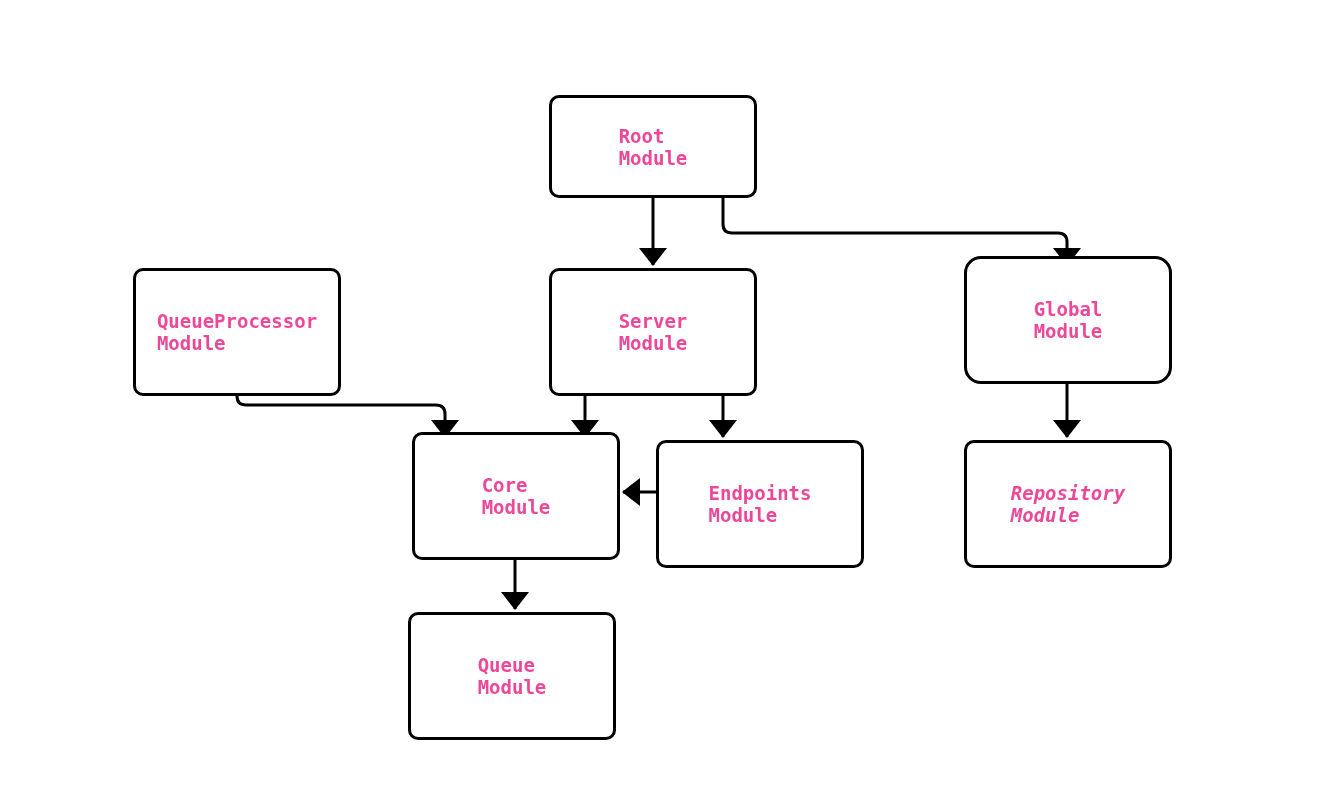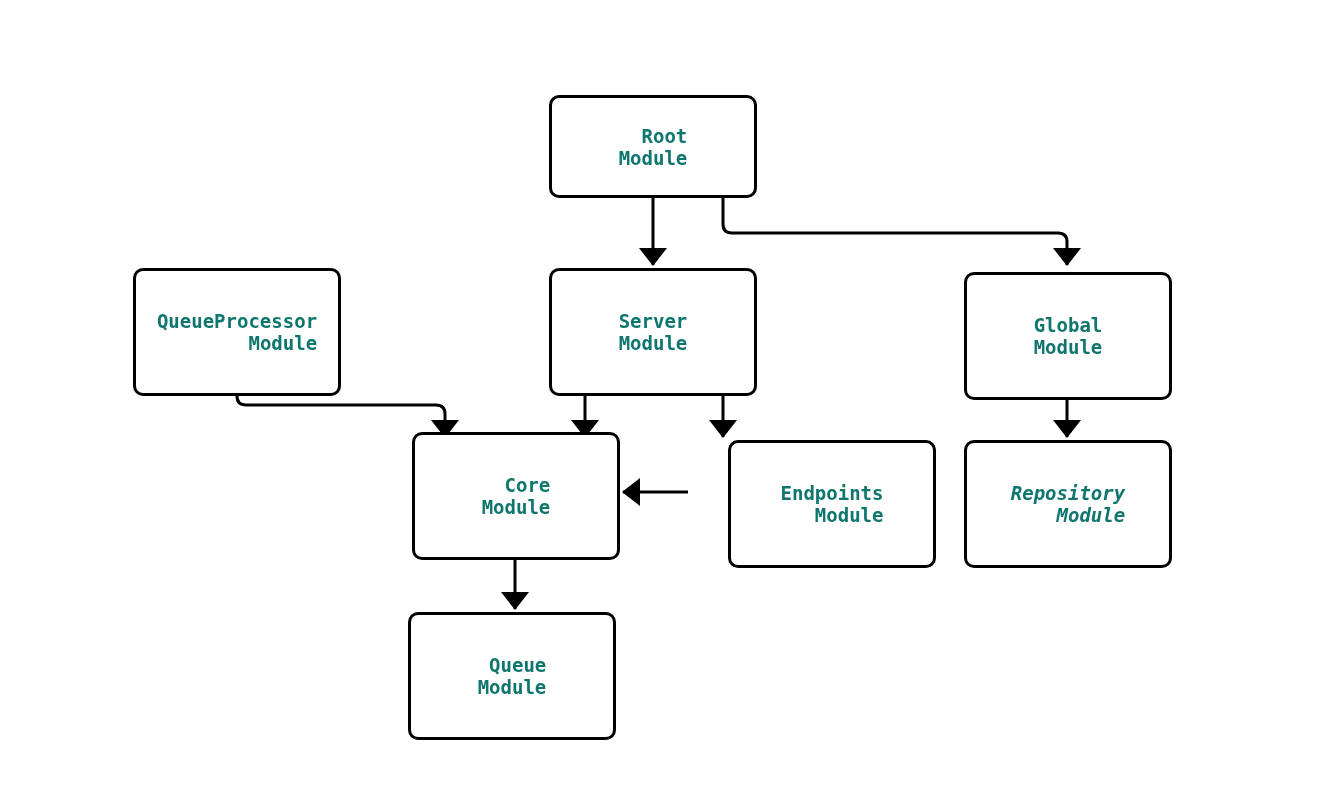--- a/index.html
+++ b/index.html
@@ -37,30 +37,30 @@
     background: #ffffff;
     display: flex;
     align-items: center;
     justify-content: center;
   }
   .node-label {
     font-family: "DejaVu Sans Mono", "Liberation Mono", monospace;
     font-weight: bold;
     font-size: 19px;
     line-height: 22px;
-    color: #0f766e;
-    text-align: right;
+    color: #ec4899;
+    text-align: left;
     white-space: pre-line;
   }
   .node--root           { left: 549px; top: 95px;  height: 103px; }
   .node--queueprocessor { left: 133px; top: 268px; }
   .node--server         { left: 549px; top: 268px; }
-  .node--global         { left: 964px; top: 272px; }
+  .node--global         { left: 964px; top: 256px; border-radius: 17px; }
   .node--core           { left: 412px; top: 432px; }
-  .node--endpoints      { left: 728px; top: 440px; }
+  .node--endpoints      { left: 656px; top: 440px; }
   .node--repository     { left: 964px; top: 440px; font-style: italic; }
   .node--queue          { left: 408px; top: 612px; }
 </style>
 </head>
 <body>
 
 <div class="canvas">
 
   <svg class="edges-layer" viewBox="0 0 1337 809" xmlns="http://www.w3.org/2000/svg">
     <defs>

